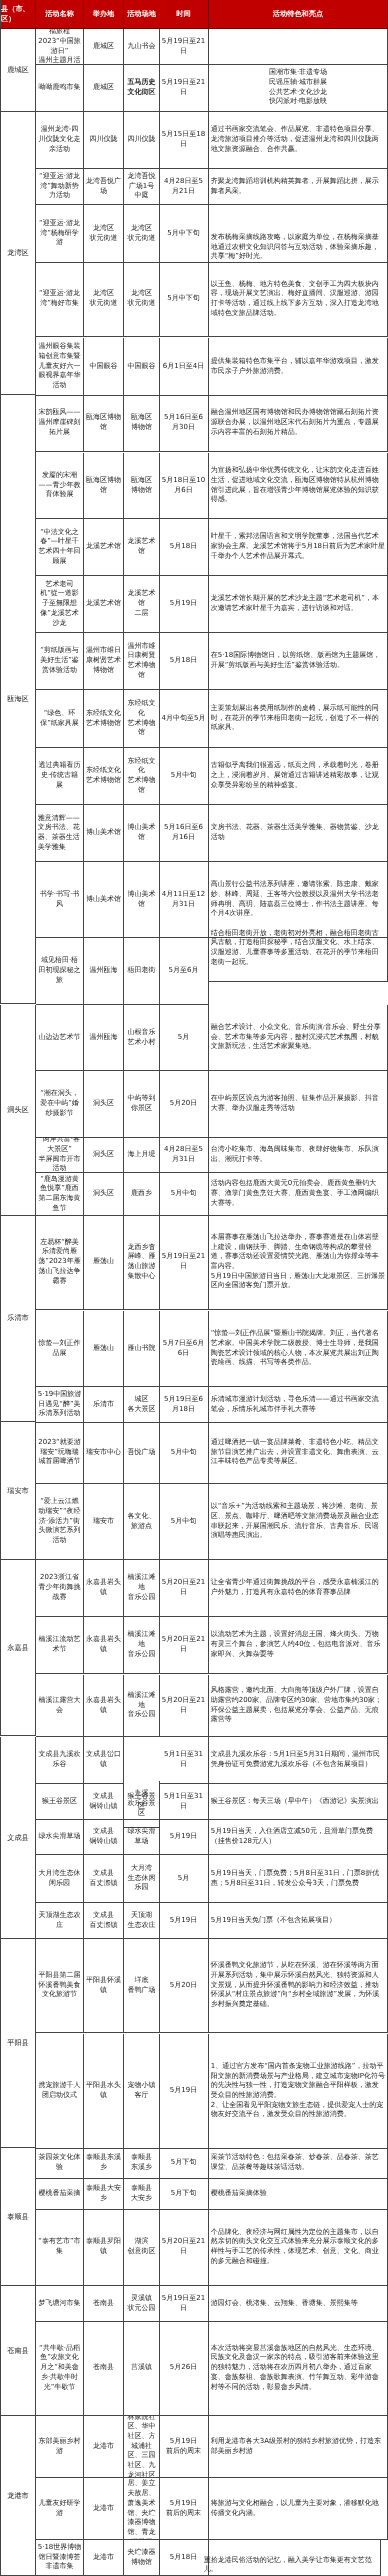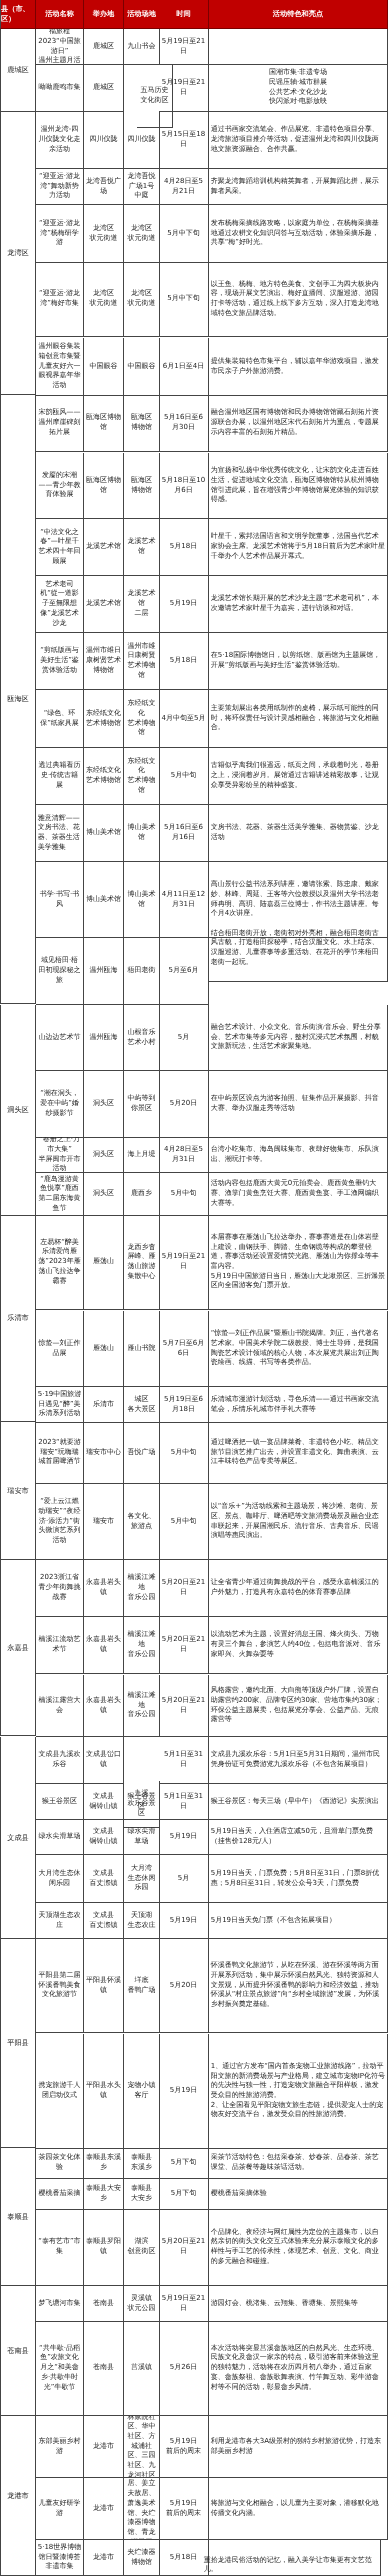--- a/index.html
+++ b/index.html
@@ -91,21 +91,21 @@
     </div>
     <div class="cell center" style="left: 209px; top: 29px; width: 179px; height: 36px;">
       <span></span>
     </div>
     <div class="cell center" style="left: 36px; top: 64px; width: 48px; height: 48px;">
       <span>呦呦鹿鸣市集</span>
     </div>
     <div class="cell center" style="left: 84px; top: 64px; width: 40px; height: 48px;">
       <span>鹿城区</span>
     </div>
-    <div class="cell center" style="left: 137px; top: 64px; width: 36px; height: 64px;">
+    <div class="cell center" style="left: 124px; top: 64px; width: 36px; height: 48px; font-weight: bold;">
       <span>五马历史
 文化街区</span>
     </div>
     <div class="cell center" style="left: 159px; top: 64px; width: 50px; height: 48px;">
       <span>5月19日至21日</span>
     </div>
     <div class="cell center" style="left: 209px; top: 64px; width: 179px; height: 48px;">
       <span>国潮市集·非遗专场
 民谣压轴·城市群展
 公共艺术·文化沙龙
@@ -149,21 +149,21 @@
       <span>龙湾区
 状元街道</span>
     </div>
     <div class="cell center" style="left: 124px; top: 205px; width: 36px; height: 58px;">
       <span>龙湾区
 状元街道</span>
     </div>
     <div class="cell center" style="left: 159px; top: 205px; width: 50px; height: 58px;">
       <span>5月中下旬</span>
     </div>
-    <div class="cell left" style="left: 209px; top: 205px; width: 179px; height: 58px;">
+    <div class="cell left" style="left: 209px; top: 205px; width: 179px; height: 58px; align-items: flex-end;">
       <span>发布杨梅采摘线路攻略，以家庭为单位，在杨梅采摘基地通过农耕文化知识问答与互动活动，体验采摘乐趣，共享“梅”好时光。</span>
     </div>
     <div class="cell center" style="left: 36px; top: 262px; width: 48px; height: 75px;">
       <span>“迎亚运·游龙湾”梅好市集</span>
     </div>
     <div class="cell center" style="left: 84px; top: 262px; width: 40px; height: 75px;">
       <span>龙湾区
 状元街道</span>
     </div>
     <div class="cell center" style="left: 124px; top: 262px; width: 36px; height: 75px;">
@@ -277,21 +277,21 @@
 艺术博物馆</span>
     </div>
     <div class="cell center" style="left: 124px; top: 690px; width: 36px; height: 58px;">
       <span>东经纸文化
 艺术博物馆</span>
     </div>
     <div class="cell center" style="left: 159px; top: 690px; width: 50px; height: 58px;">
       <span>4月中旬至5月</span>
     </div>
     <div class="cell left" style="left: 209px; top: 690px; width: 179px; height: 58px;">
-      <span>主要策划展出各类用纸制作的桌椅，展示纸可能性的同时，将环保责任与设计灵感相融合，将旅游与文化相融合。</span>
+      <span>主要策划展出各类用纸制作的桌椅，展示纸可能性的同时，在花开的季节来梧田老街一起玩，创造了不一样的纸家具。</span>
     </div>
     <div class="cell center" style="left: 36px; top: 748px; width: 48px; height: 57px;">
       <span>透过典籍看历史·传统古籍展</span>
     </div>
     <div class="cell center" style="left: 84px; top: 748px; width: 40px; height: 57px;">
       <span>东经纸文化
 艺术博物馆</span>
     </div>
     <div class="cell center" style="left: 124px; top: 748px; width: 36px; height: 57px;">
       <span>东经纸文化
@@ -373,21 +373,21 @@
     <div class="cell center" style="left: 124px; top: 1071px; width: 36px; height: 67px;">
       <span>中屿等到你景区</span>
     </div>
     <div class="cell center" style="left: 159px; top: 1071px; width: 50px; height: 67px;">
       <span>5月20日</span>
     </div>
     <div class="cell left" style="left: 209px; top: 1071px; width: 179px; height: 67px;">
       <span>在中屿景区设点为游客拍照、征集作品开展摄影、抖音大赛、举办汉服走秀等活动</span>
     </div>
     <div class="cell center" style="left: 36px; top: 1137px; width: 48px; height: 36px;">
-      <span>“卷册之上·万市大集”
+      <span>“两岸共富·各大景区”
 半屏闽市开市活动</span>
     </div>
     <div class="cell center" style="left: 84px; top: 1137px; width: 40px; height: 36px;">
       <span>洞头区</span>
     </div>
     <div class="cell center" style="left: 124px; top: 1137px; width: 36px; height: 36px;">
       <span>海上月堤</span>
     </div>
     <div class="cell center" style="left: 159px; top: 1137px; width: 50px; height: 36px;">
       <span>4月28日至5月31日</span>

